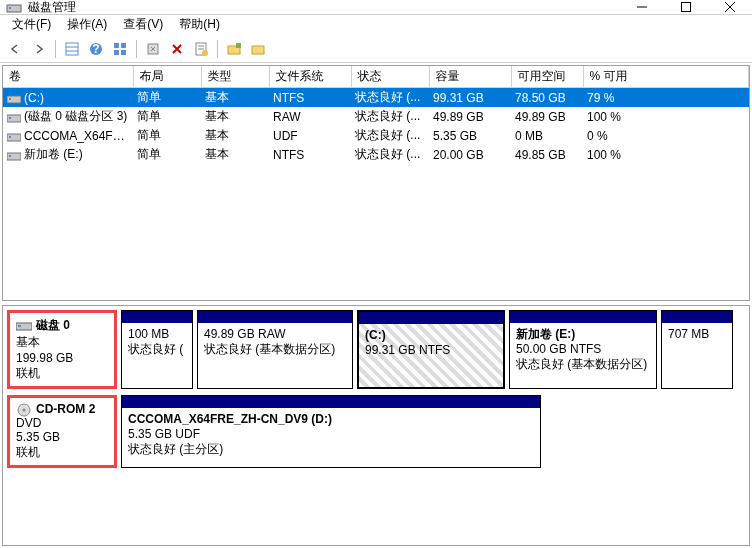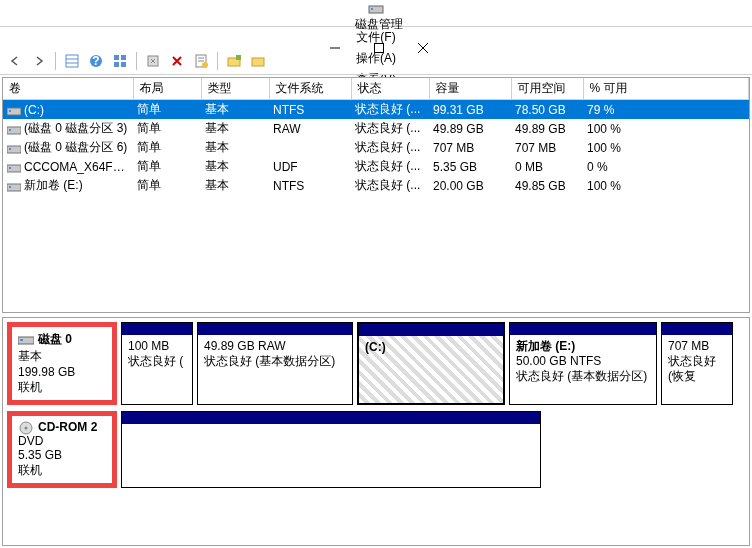--- a/index.html
+++ b/index.html
@@ -1,45 +1,45 @@
 <!DOCTYPE html>
 <html><head>
 <meta charset="utf-8">
 <style>
 * { box-sizing: border-box; margin: 0; padding: 0; font-family: "Segoe UI", "Microsoft YaHei", sans-serif; font-size: 12px; }
 body { background: #fff; width: 752px; height: 548px; overflow: hidden; display: flex; flex-direction: column; }
 
 
-.titlebar { height: 27px; display: flex; align-items: center; padding: 0 0 0 6px; border-bottom: 1px solid #d0d0d0; flex-direction: column; }
+.titlebar { height: 15px; display: flex; align-items: center; padding: 0 0 0 6px; border-bottom: 1px solid #d0d0d0; }
 .titlebar .app-icon { width: 16px; height: 16px; display: inline-flex; align-items: center; justify-content: center; margin-right: 6px; }
 .titlebar .title { flex: 1; font-size: 12px; }
 .winbtns { display: flex; }
 .winbtn { width: 44px; height: 30px; display: flex; align-items: center; justify-content: center; }
 
 
-.menubar { height: 20px; display: flex; align-items: center; padding: 0 4px; flex-direction: column; }
+.menubar { height: 20px; display: flex; align-items: flex-end; padding: 0 4px; }
 .menuitem { padding: 2px 8px; cursor: default; }
 
 
 .toolbar { height: 28px; display: flex; align-items: center; padding: 2px 4px; border-bottom: 1px solid #d0d0d0; gap: 2px; }
 .tbtn { width: 22px; height: 22px; display: flex; align-items: center; justify-content: center; border: 1px solid transparent; }
 .tsep { width: 1px; height: 18px; background: #c0c0c0; margin: 0 3px; }
 
 
 .table-wrap { border: 1px solid #a0a0a0; margin: 2px; height: 236px; overflow: auto; background: #fff; }
 table { border-collapse: collapse; width: 100%; table-layout: fixed; }
 th { text-align: left; padding: 2px 6px; background: #fff; border-right: 1px solid #d0d0d0; border-bottom: 1px solid #d0d0d0; font-weight: normal; height: 20px; white-space: nowrap; overflow: hidden; }
 td { padding: 1px 4px; white-space: nowrap; overflow: hidden; text-overflow: ellipsis; height: 18px; }
 tr.selected td { background: #0078d7; color: #fff; }
 .vol-icon { display: inline-block; width: 14px; height: 10px; vertical-align: middle; margin-right: 3px; }
 
 
 .disk-view { margin: 2px; border: 1px solid #a0a0a0; flex: 1; overflow: auto; padding: 4px; background: #fff; }
 .disk-row { display: flex; margin-bottom: 6px; }
-.disk-info { width: 110px; border: 5px solid #ef4444; padding: 4px 6px; }
+.disk-info { width: 110px; border: 3px solid #ef4444; padding: 4px 6px; }
 .disk-info .disk-name { font-weight: bold; display: flex; align-items: center; gap: 4px; }
 .disk-parts { flex: 1; display: flex; margin-left: 4px; gap: 4px; }
 .part { border: 1px solid #000; display: flex; flex-direction: column; }
 .part-bar { height: 12px; background: #000080; }
 .part-body { padding: 4px 6px; flex: 1; line-height: 1.25; }
 .part.selected { border: 2px solid #000; }
 .part.selected .part-body { background: repeating-linear-gradient(45deg, #fff, #fff 4px, #ddd 4px, #ddd 8px); }
 .part .pname { font-weight: bold; }
 .disk-icon { width: 16px; height: 12px; display: inline-block; }
 
@@ -198,33 +198,20 @@
           <td>RAW</td>
           <td>状态良好 (...</td>
           <td>49.89 GB</td>
           <td>49.89 GB</td>
           <td>100 %</td>
         </tr>
         <tr>
           <td><span class="vol-icon"><svg class="drive-icon-svg">
                 <rect x="0" y="2" width="14" height="7" fill="#c8c8c8" stroke="#777"></rect>
                 <rect x="2" y="4" width="2" height="2" fill="#4a90d9"></rect>
-              </svg></span><span>(磁盘 0 磁盘分区 6)</span></td>
-          <td>简单</td>
-          <td>基本</td>
-          <td></td>
-          <td>状态良好 (...</td>
-          <td>707 MB</td>
-          <td>707 MB</td>
-          <td>100 %</td>
-        </tr>
-        <tr>
-          <td><span class="vol-icon"><svg class="drive-icon-svg">
-                <rect x="0" y="2" width="14" height="7" fill="#c8c8c8" stroke="#777"></rect>
-                <rect x="2" y="4" width="2" height="2" fill="#4a90d9"></rect>
               </svg></span><span>CCCOMA_X64FR...</span></td>
           <td>简单</td>
           <td>基本</td>
           <td>UDF</td>
           <td>状态良好 (...</td>
           <td>5.35 GB</td>
           <td>0 MB</td>
           <td>0 %</td>
         </tr>
         <tr>
@@ -270,35 +257,35 @@
           <div class="part-bar"></div>
           <div class="part-body">
             <div>49.89 GB RAW</div>
             <div>状态良好 (基本数据分区)</div>
           </div>
         </div>
         <div class="part selected" style="width: 148px;">
           <div class="part-bar"></div>
           <div class="part-body">
             <div class="pname">(C:)</div>
+            <div>99.31 GB NTFS</div>
           </div>
         </div>
         <div class="part" style="width: 148px;">
           <div class="part-bar"></div>
           <div class="part-body">
             <div class="pname">新加卷   (E:)</div>
             <div>50.00 GB NTFS</div>
             <div>状态良好 (基本数据分区)</div>
           </div>
         </div>
         <div class="part" style="width: 72px;">
           <div class="part-bar"></div>
           <div class="part-body">
             <div>707 MB</div>
-            <div>状态良好 (恢复</div>
           </div>
         </div>
       </div>
   </div>
 
   <div class="disk-row">
     <div class="disk-info">
       <div class="disk-name">
           <span class="disk-icon"><svg width="16" height="14">
               <circle cx="8" cy="7" r="6" fill="#ddd" stroke="#888"></circle>
@@ -306,16 +293,21 @@
             </svg></span>
           <span>CD-ROM 2</span>
         </div>
       <div>DVD</div>
       <div>5.35 GB</div>
       <div>联机</div>
     </div>
     <div class="disk-parts" id="parts-d1">
         <div class="part" style="width: 420px;">
           <div class="part-bar"></div>
+          <div class="part-body">
+            <div class="pname">CCCOMA_X64FRE_ZH-CN_DV9   (D:)</div>
+            <div>5.35 GB UDF</div>
+            <div>状态良好 (主分区)</div>
+          </div>
         </div>
       </div>
   </div>
 </div>
 
 </body></html>

